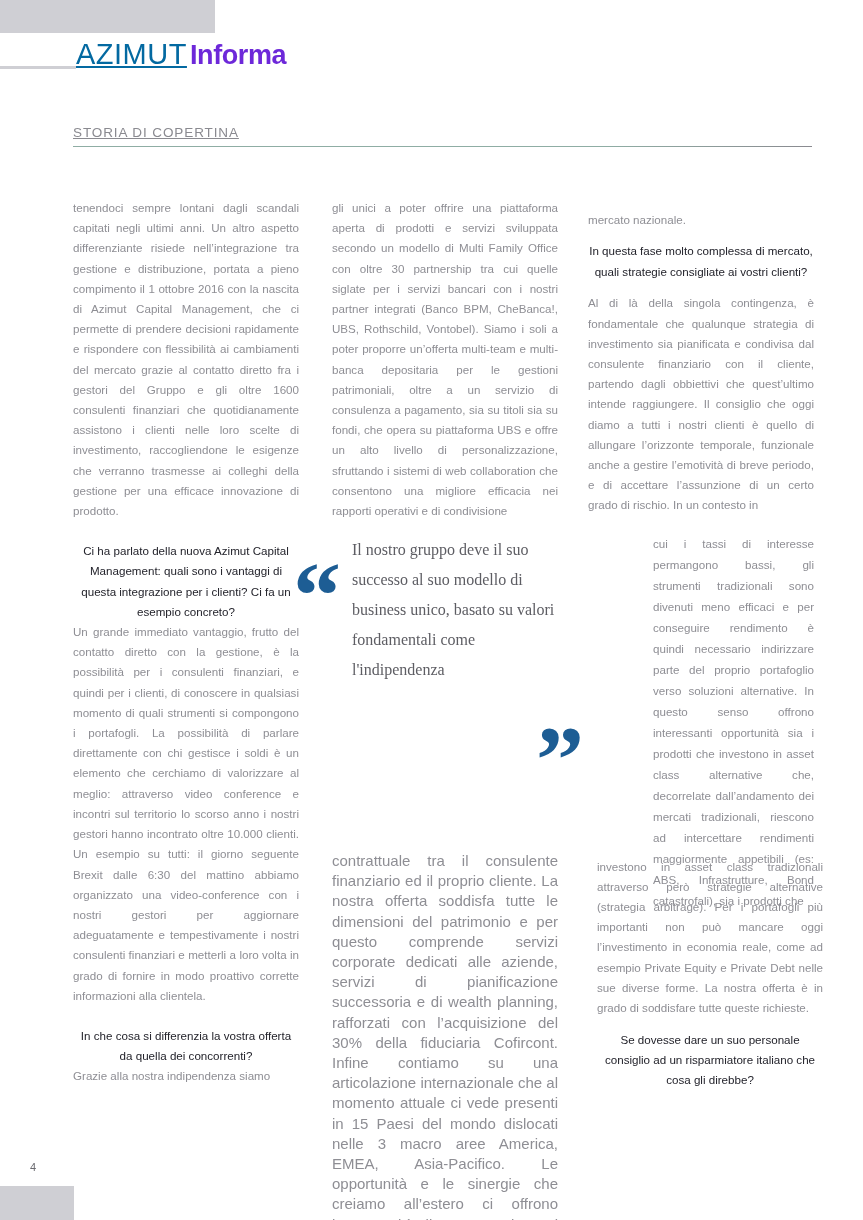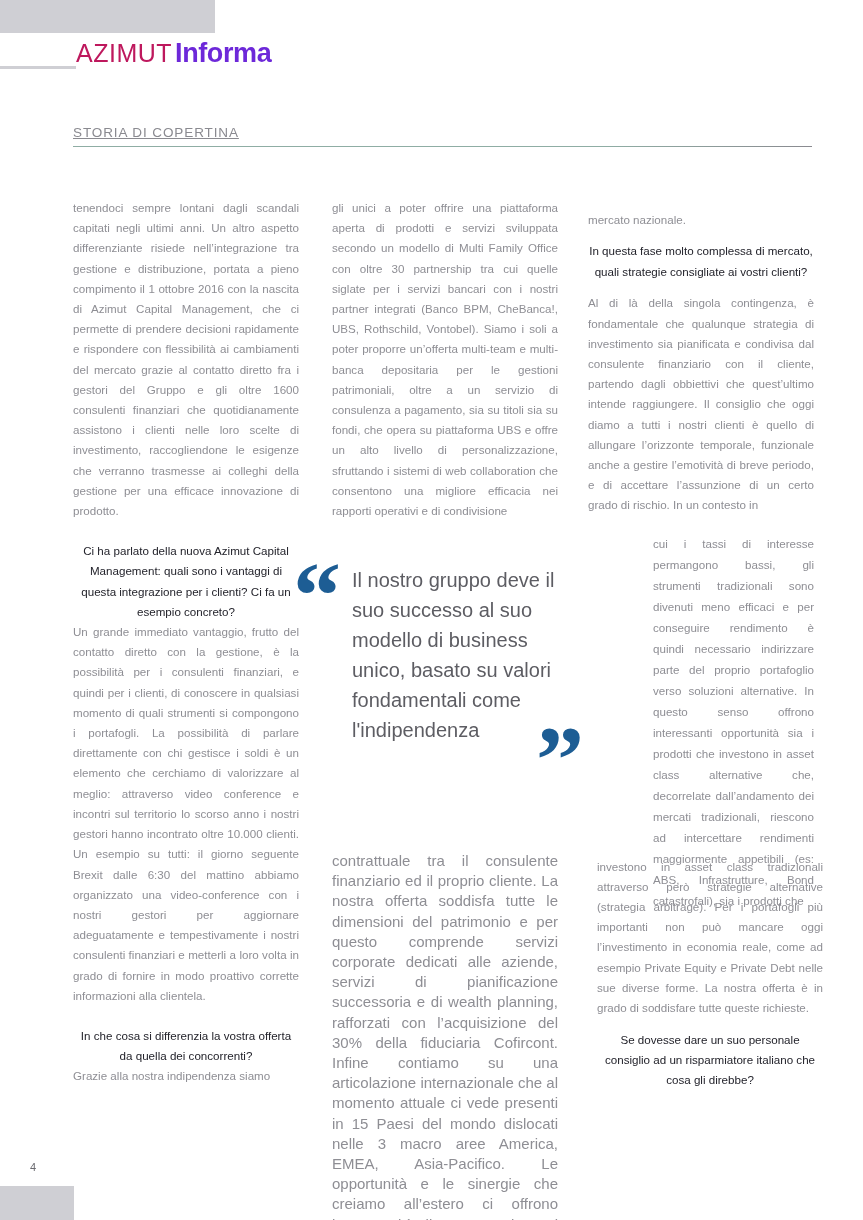--- a/index.html
+++ b/index.html
@@ -46,25 +46,26 @@
 
   
   .masthead {
     position: absolute;
     left: 76px;
     top: 40px;
     white-space: nowrap;
     line-height: 1;
   }
   .logo-azimut {
-    font-size: 25px;
+    font-size: 29px;
     letter-spacing: 0.5px;
-    color: #be185d;
+    color: #0369a1;
     font-weight: 400;
     font-family: "Liberation Sans", sans-serif;
+    text-decoration: underline;
   }
   .logo-informa {
     font-size: 27px;
     color: #6d28d9;
     font-weight: bold;
     letter-spacing: -0.4px;
     margin-left: 3px;
     font-family: "Liberation Sans", sans-serif;
   }
 
@@ -150,26 +151,27 @@
     line-height: 21px;
     color: #8e8e94;
     text-align: justify;
   }
   .c3-b { top: 845px; margin-left: 9px; }
 
   
   .pullquote {
     position: absolute;
     left: 352px;
-    top: 565px;
+    top: 535px;
     width: 215px;
-    font-size: 20px;
+    font-size: 16px;
     line-height: 30px;
     color: #5d5d63;
     font-weight: 400;
+    font-family: Liberation Serif, serif;
   }
   .quote-open, .quote-close {
     position: absolute;
     color: #1d5d94;
     font-weight: bold;
     line-height: 1;
     font-family: "Liberation Serif", serif;
     font-size: 96px;
     letter-spacing: -3px;
   }

